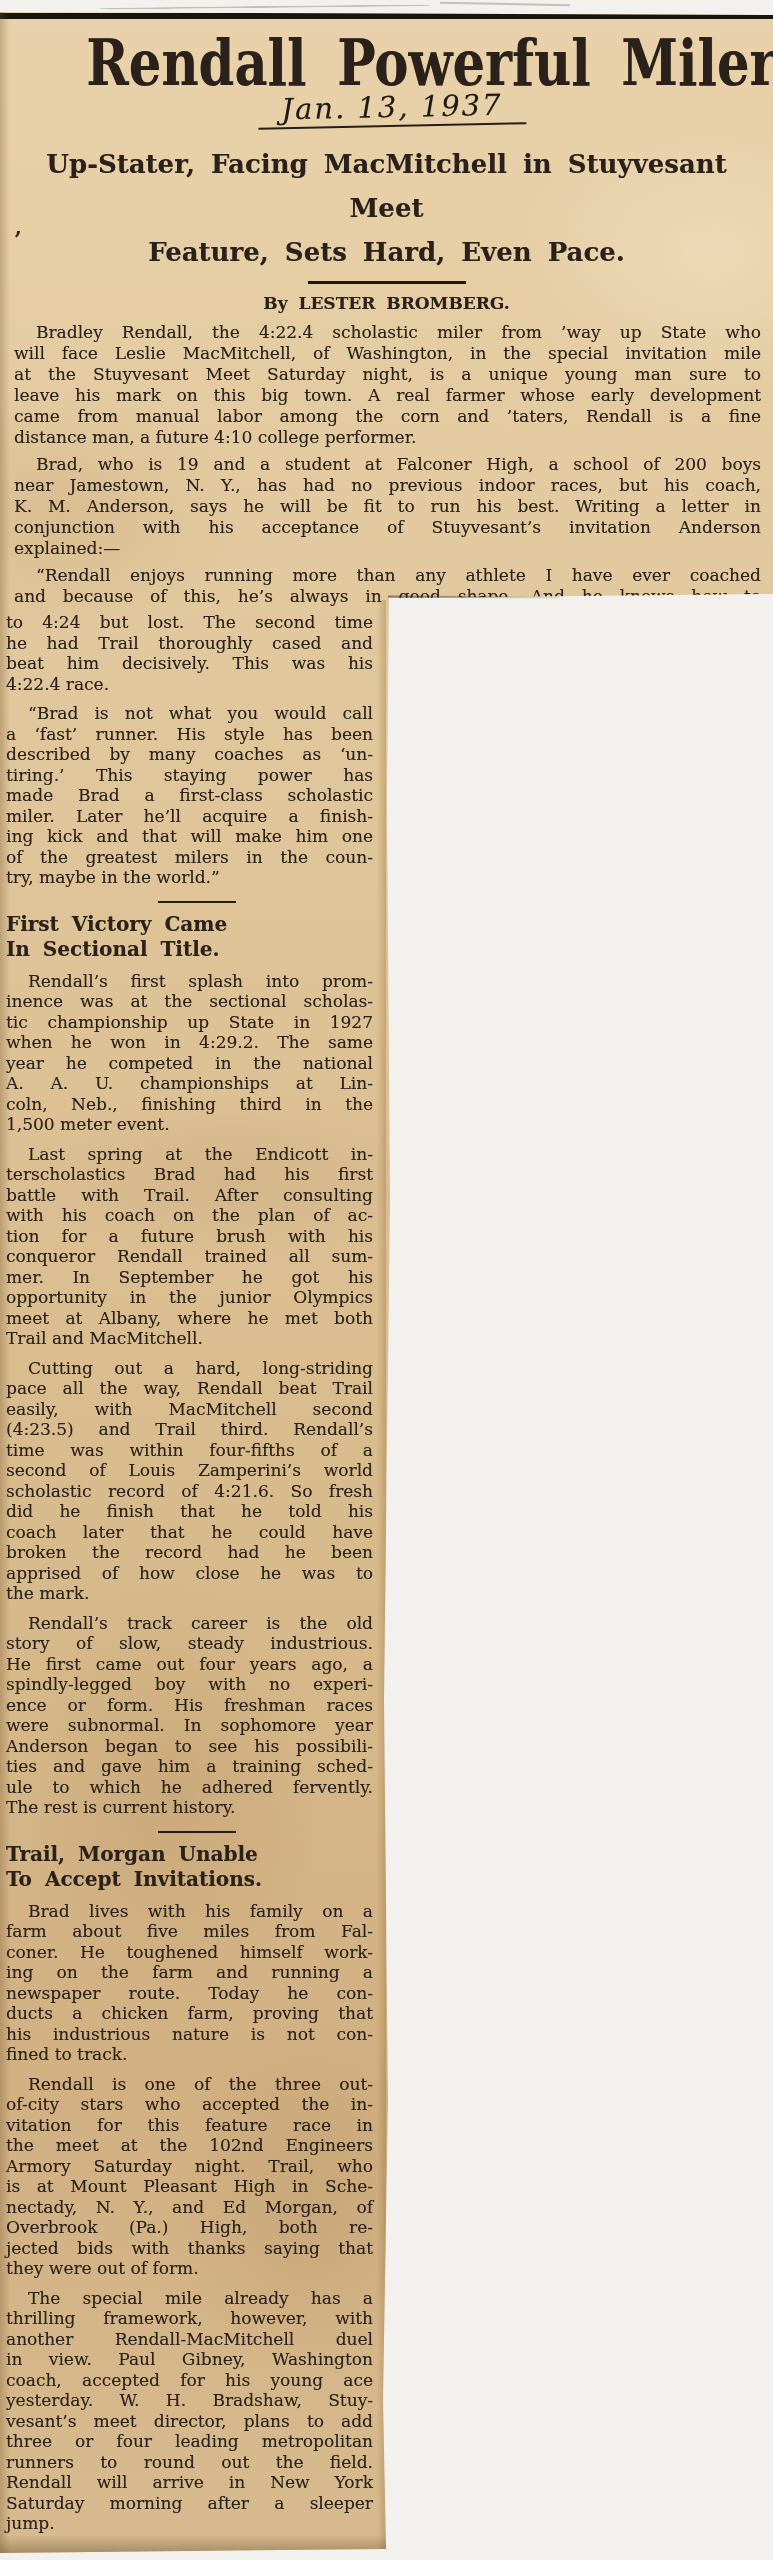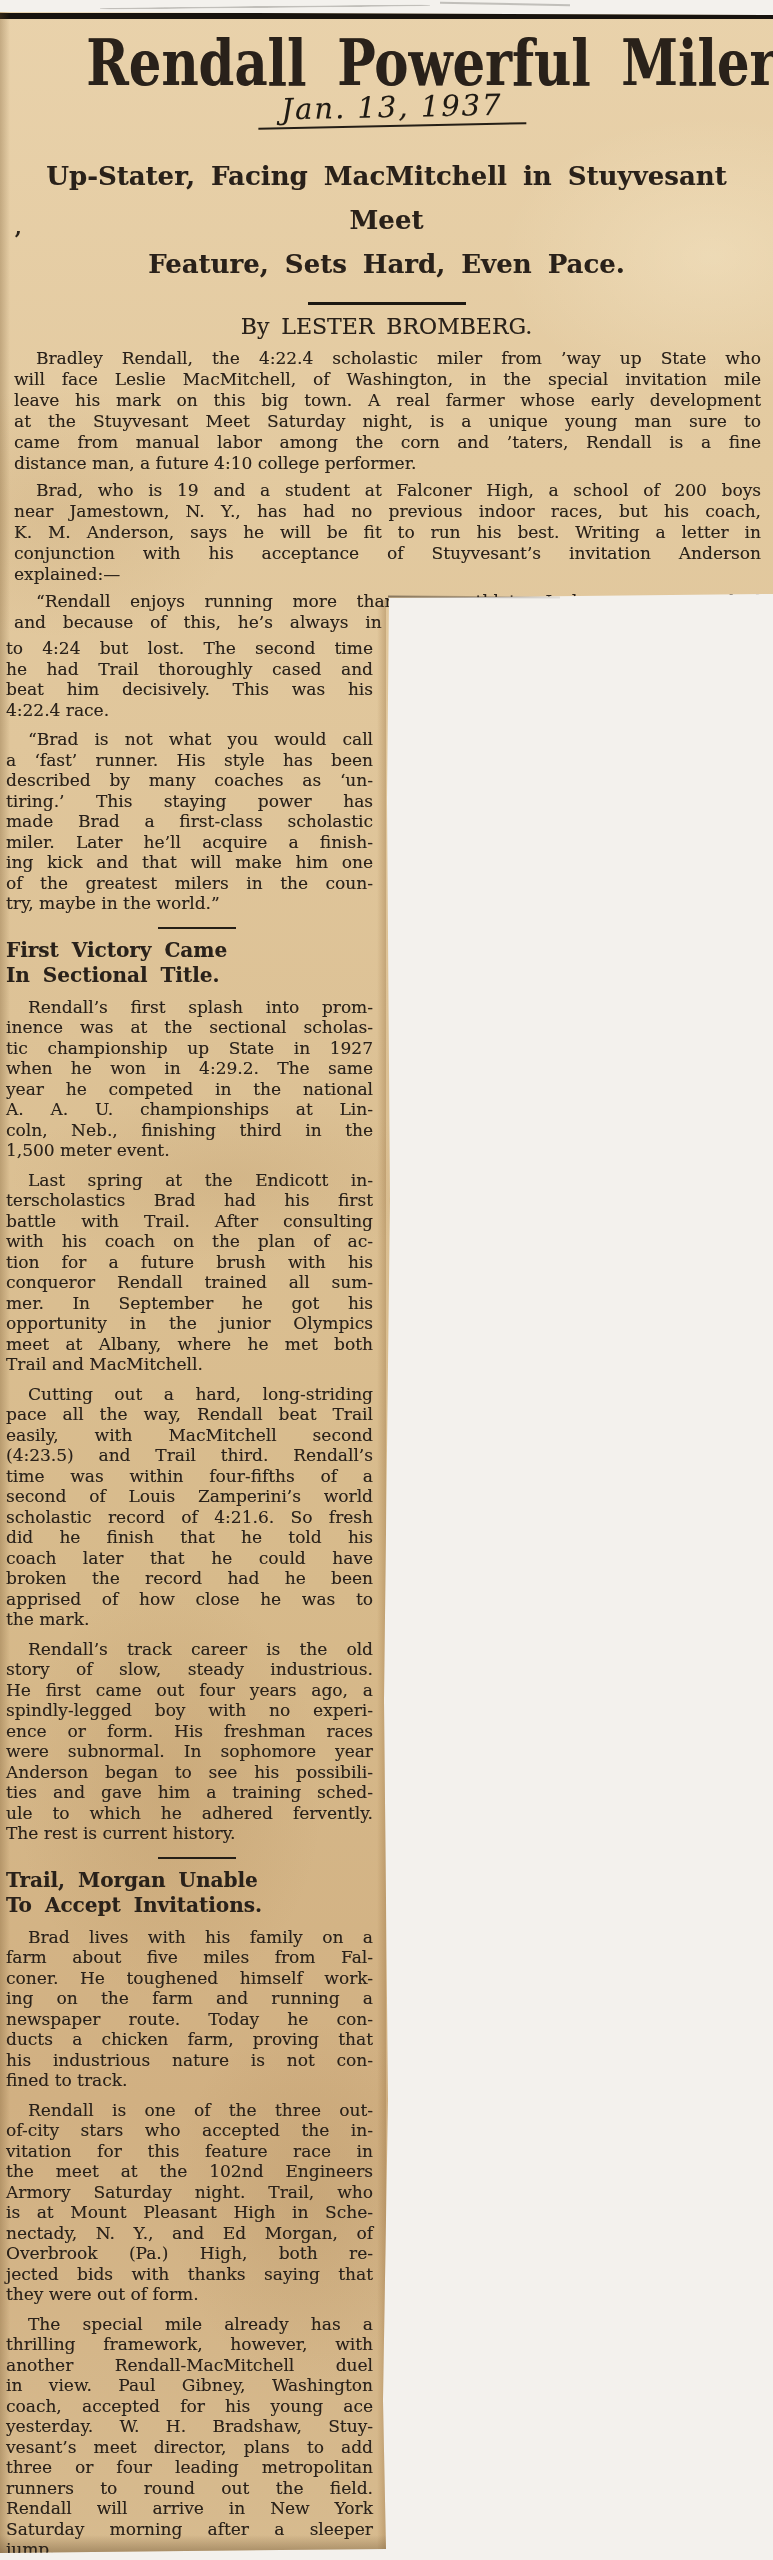--- a/index.html
+++ b/index.html
@@ -37,23 +37,23 @@
     text-shadow:0.2px 0.3px 0.6px rgba(46,36,24,0.35); }
   .header { text-align:center; }
   .headline { margin:10px 0 0; font-size:64px; line-height:66px; font-weight:bold; white-space:nowrap; }
   .headline-inner { display:inline-block; transform:scaleX(0.80); transform-origin:50% 50%; word-spacing:16px; }
   .date-row { position:relative; height:42px; }
   .date-annotation {
     position:absolute; left:258px; top:-6px; width:268px; text-align:center;
     font-style:italic; font-size:29px; letter-spacing:2px; color:#1f1a13;
     border-bottom:2px solid #241e16; padding-bottom:1px; transform:rotate(-1.2deg);
   }
-  .subhead { font-weight:bold; font-size:26px; line-height:44px; word-spacing:7px; margin:16px; }
+  .subhead { font-weight:bold; font-size:26px; line-height:44px; word-spacing:7px; margin:4px; }
   .subhead-divider { width:158px; border:none; border-top:3px solid #1d1811; margin:7px auto 9px; }
-  .byline { font-weight:normal; font-size:22px; word-spacing:5px; margin:0 0 9px; }
+  .byline { font-weight:bold; font-size:17px; word-spacing:5px; margin:0 0 9px; }
 
   .top-text { padding:0 12px 0 14px; font-size:17px; line-height:21px; }
   .column { width:384px; padding:5px 11px 0 6px; box-sizing:border-box; font-size:17px; line-height:20.5px; }
   .para { margin-top:9px; }
   .top-text .para { margin-top:6px; }
   .top-text .para:first-child, .column > .para:first-child { margin-top:0; }
   .line { text-align:left; }
   .line.j { text-align:justify; text-align-last:justify; }
   .line.ind { text-indent:22px; }
   .col-heading { font-weight:bold; font-size:20px; line-height:25px; word-spacing:6px; margin:9px 0 2px; }
@@ -82,22 +82,22 @@
         <div>Feature, Sets Hard, Even Pace.</div>
       </div>
       <hr class="subhead-divider">
       <div class="byline">By LESTER BROMBERG.</div>
     </div>
 
     <div class="top-text" id="top-text">
         <div class="para">
           <div class="line j ind">Bradley Rendall, the 4:22.4 scholastic miler from ’way up State who</div>
           <div class="line j">will face Leslie MacMitchell, of Washington, in the special invitation mile</div>
+          <div class="line j">at the Stuyvesant Meet Saturday night, is a unique young man sure to</div>
           <div class="line j">leave his mark on this big town.  A real farmer whose early development</div>
-          <div class="line j">at the Stuyvesant Meet Saturday night, is a unique young man sure to</div>
           <div class="line j">came from manual labor among the corn and ’taters, Rendall is a fine</div>
           <div class="line">distance man, a future 4:10 college performer.</div>
         </div>
         <div class="para">
           <div class="line j ind">Brad, who is 19 and a student at Falconer High, a school of 200 boys</div>
           <div class="line j">near Jamestown, N. Y., has had no previous indoor races, but his coach,</div>
           <div class="line j">K. M. Anderson, says he will be fit to run his best.  Writing a letter in</div>
           <div class="line j">conjunction with his acceptance of Stuyvesant’s invitation Anderson</div>
           <div class="line">explained:—</div>
         </div>

